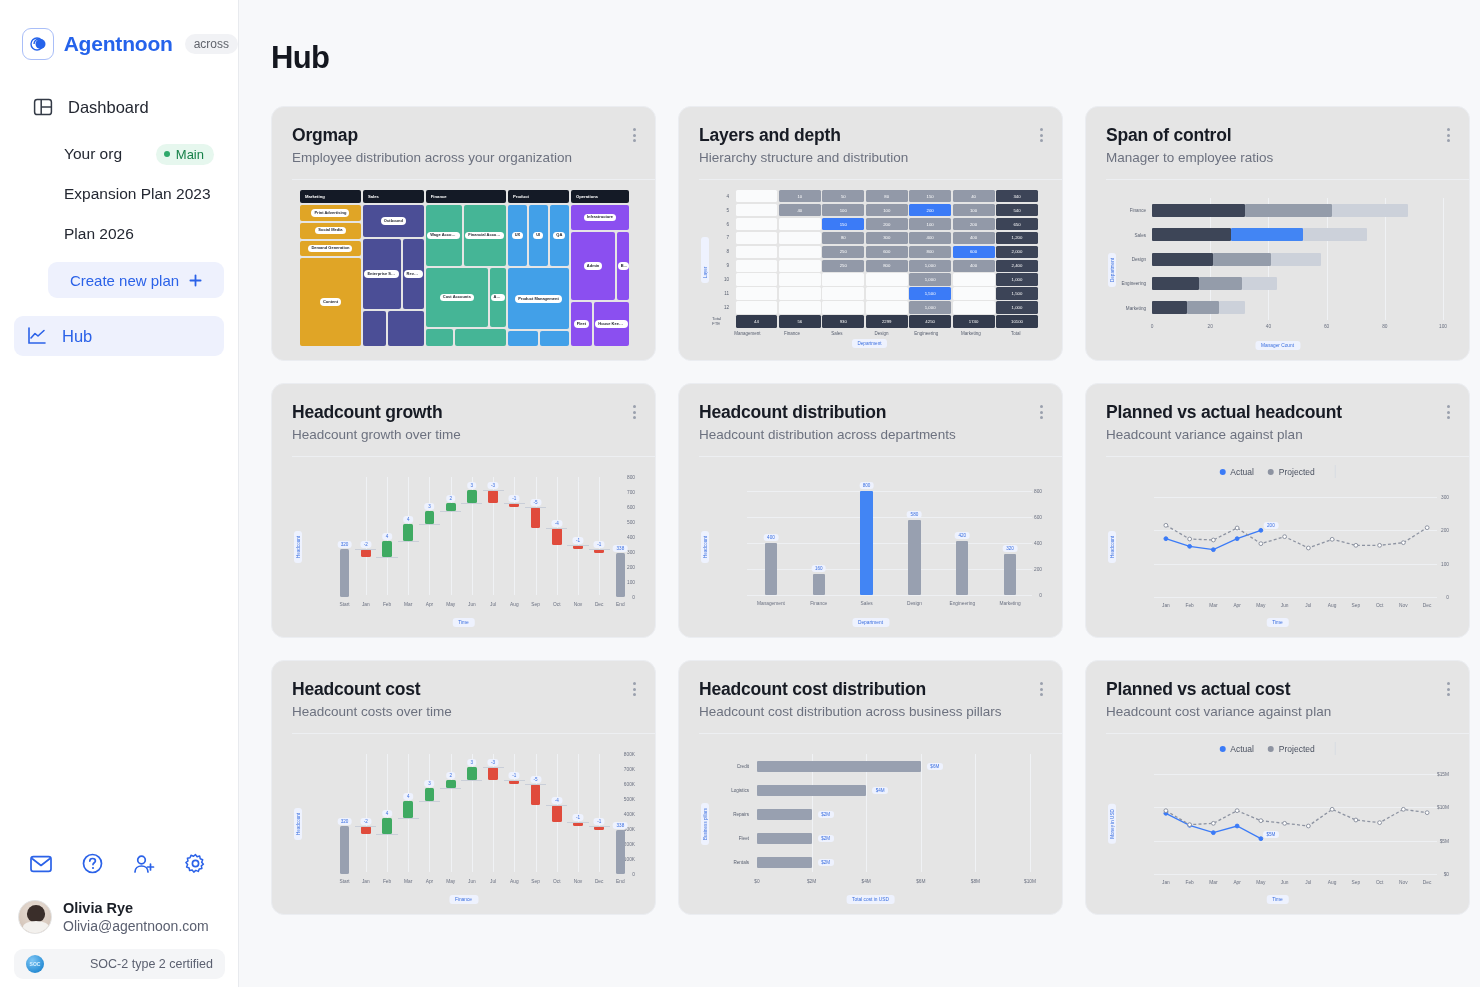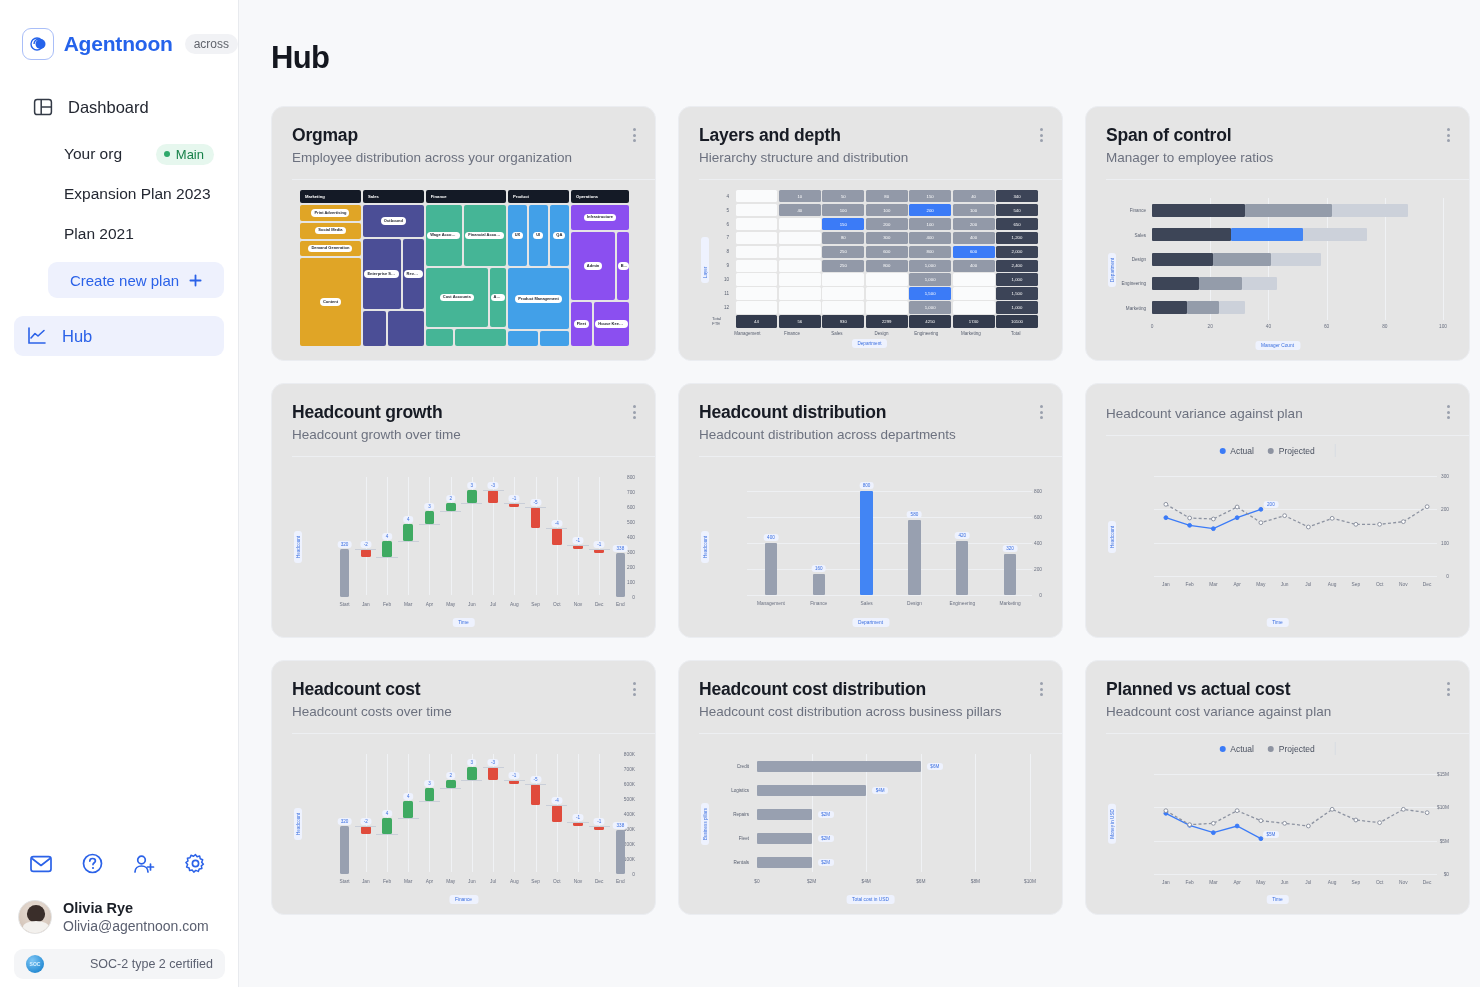--- a/index.html
+++ b/index.html
@@ -242,21 +242,21 @@
           <span class="label">Your org</span>
           <span class="pill-main">
             <span class="dot-green"></span>
             <span>Main</span>
           </span>
         </div>
         <div class="sub-item">
           <span class="label">Expansion Plan 2023</span>
         </div>
         <div class="sub-item">
-          <span class="label">Plan 2021</span>
+          <span class="label">Plan 2026</span>
         </div>
         <div class="create-plan">
           <span class="label">Create new plan</span>
           <span>
             <svg width="13" height="13" viewBox="0 0 13 13">
               <line x1="6.5" y1="1.4" x2="6.5" y2="11.6" stroke="#2b62e8" stroke-width="1.8" stroke-linecap="round"></line>
               <line x1="1.4" y1="6.5" x2="11.6" y2="6.5" stroke="#2b62e8" stroke-width="1.8" stroke-linecap="round"></line>
             </svg>
           </span>
         </div>
@@ -760,20 +760,21 @@
               <div class="tick xtick" style="left: 263.25px; top: 134px;">Engineering</div>
               <div class="bar" style="left: 304.865px; width: 12.4367px; top: 86.5882px; height: 41.4118px;"></div>
               <div class="dlabel" style="left: 311.083px; top: 84.5882px;">320</div>
               <div class="tick xtick" style="left: 311.083px; top: 134px;">Marketing</div>
               <div class="xaxis-title">Department</div>
             </div>
         </div>
       </section>
 
       <section class="card">
+        <div class="card-title">Planned vs actual headcount</div>
         <div class="card-sub">Headcount variance against plan</div>
         <div class="kebab">
             <i></i>
             <i></i>
             <i></i>
           </div>
         <div class="card-divider"></div>
         <div class="chart-area">
           <div class="plot" id="line-hc">
               <div class="legend">

